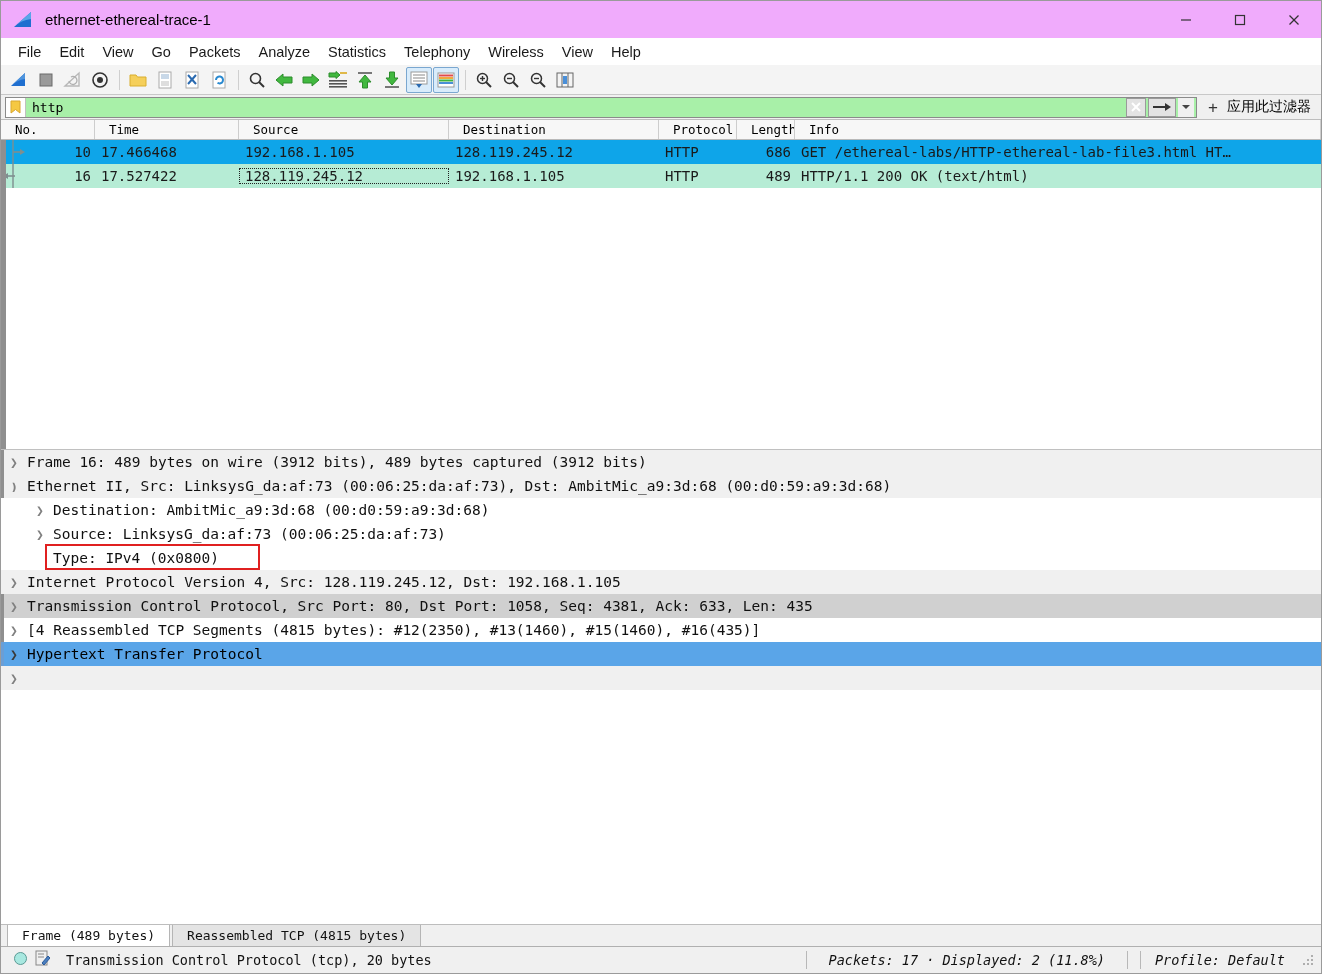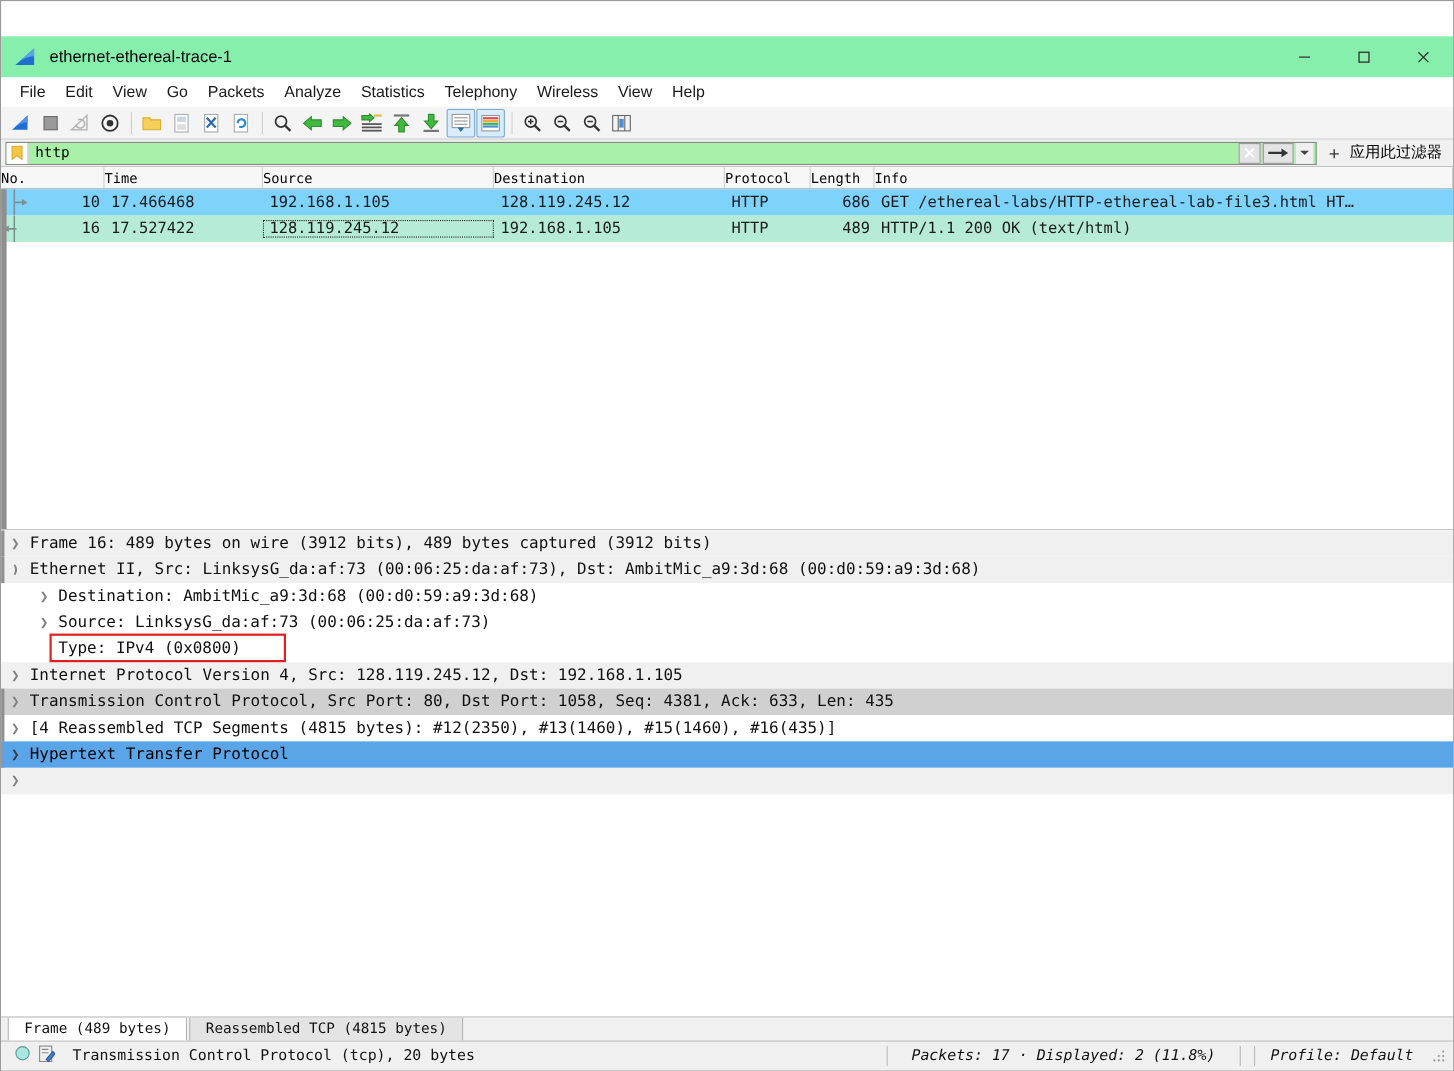--- a/index.html
+++ b/index.html
@@ -15,23 +15,22 @@
     position: relative;
     display: flex; flex-direction: column;
     background: #ffffff;
     border: 1px solid #9a9a9a;
   }
 
   
   .titlebar {
     height: 37px; min-height: 37px;
     display: flex; align-items: center;
-    background: #86efac;
+    background: #f0abfc;
     position: relative;
-    margin-top: 32px;
   }
   .title-icon { width: 30px; margin-left: 12px; display:flex; align-items:center; }
   .title-text {
     font-size: 15px; color: #000; margin-left: 2px;
     font-family: "Liberation Sans", sans-serif;
   }
   .win-controls { position:absolute; right:0; top:0; height:37px; display:flex; }
   .win-btn {
     width: 54px; height: 37px; display:flex; align-items:center; justify-content:center;
     background: transparent;
@@ -108,32 +107,32 @@
     border-bottom:1px solid #c0c0c0;
     display:flex; flex-direction:column;
     overflow:hidden;
   }
   .plist-header {
     height:20px; min-height:20px; display:flex;
     background:#f7f7f7; border-bottom:1px solid #b9b9b9;
     font-family:"DejaVu Sans Mono", monospace; font-size:12.5px; color:#000;
   }
   .plist-header .col {
-    border-right:1px solid #cdcdcd; padding-left:0;
+    border-right:1px solid #cdcdcd; padding-left:14px;
     display:flex; align-items:center; overflow:hidden; white-space:nowrap;
   }
   .plist-rows { flex:1; position:relative; }
   .prow {
     height:24px; display:flex; align-items:center;
     font-family:"DejaVu Sans Mono", monospace; font-size:14px; color:#1a1a1a;
     white-space:nowrap;
   }
   .prow .cell { overflow:hidden; white-space:nowrap; padding-left:6px; display:flex; align-items:center; }
   .prow .cell.num { justify-content:flex-end; padding-right:4px; padding-left:0; }
-  .prow.r1 { background:#7dd3fc;text-align:center; }
+  .prow.r1 { background:#0ea5e9;text-align:center; }
   .prow.r2 { background:#b6ecd5; }
   .dirmark { width:26px; height:24px; position:relative; flex:0 0 26px; }
   .cell-focus { outline:1px dotted #222; outline-offset:-1px; }
 
   
   .packet-detail {
     flex:1; background:#ffffff; position:relative; overflow:hidden;
     border-bottom:1px solid #bdbdbd;
   }
   .drow {

